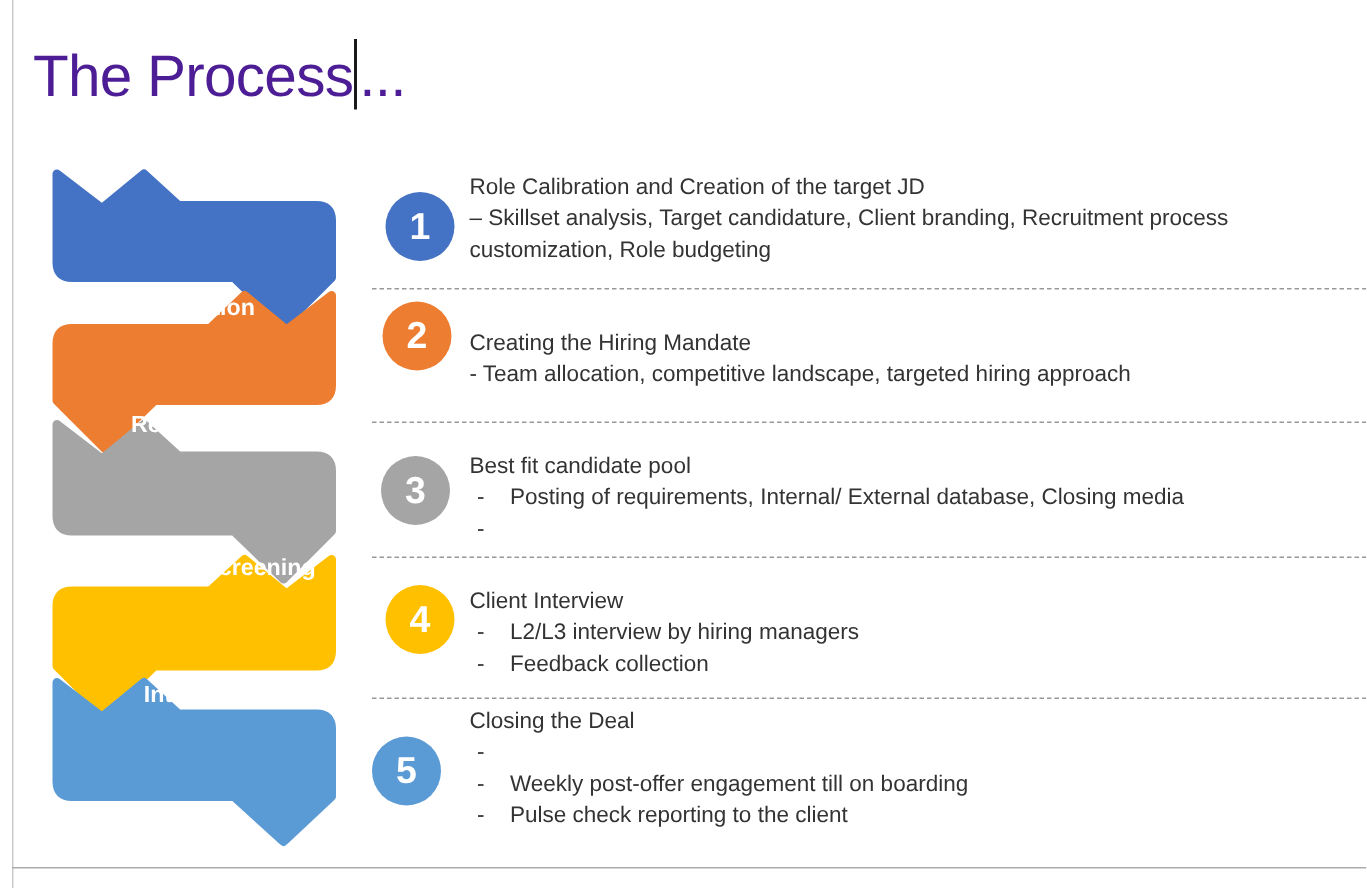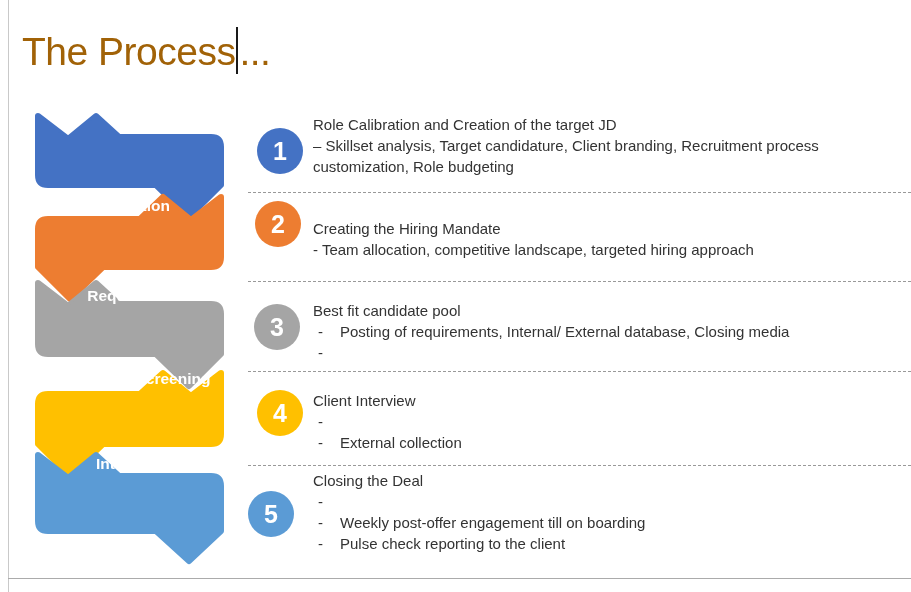--- a/index.html
+++ b/index.html
@@ -9,21 +9,21 @@
     background:#ffffff;
     overflow:hidden;
     font-family:"Liberation Sans", sans-serif;
     color:#333333;
   }
   .edge-left{position:absolute;left:8px;top:0;width:1px;height:592px;background:#c9c9c9;}
   .edge-bottom{position:absolute;left:8px;top:578px;width:903px;height:1px;background:#ababab;}
 
   .title{
     position:absolute;left:22px;top:26px;
-    font-size:39px;line-height:52px;color:#a16207;
+    font-size:39px;line-height:52px;color:#4c1d95;
     letter-spacing:-0.5px;white-space:pre;
   }
   .caret{
     display:inline-block;width:2px;height:47px;background:#1a1a1a;
     vertical-align:-9px;margin:0 1px;
   }
 
   .diagram-svg{position:absolute;left:0;top:0;width:240px;height:592px;}
   .chev{stroke-width:6;stroke-linejoin:round;paint-order:stroke;}
 
@@ -57,21 +57,21 @@
 
   <svg class="diagram-svg" viewBox="0 0 240 592">
     <path class="chev" d="M 38 116 L 68 139 L 96 116 L 119 137 L 211 137 Q 221 137 221 147 L 221 185 L 189 217 L 156 185 L 48 185 Q 38 185 38 175 Z" stroke="#4472C4" style="fill: rgb(68, 114, 196);"></path>
     <path class="chev" d="M 221 197 L 191 220 L 163 197 L 140 219 L 48 219 Q 38 219 38 229 L 38 267 L 70 299 L 103 267 L 211 267 Q 221 267 221 257 Z" stroke="#ED7D31" style="fill: rgb(237, 125, 49);"></path>
     <path class="chev" d="M 38 283 L 68 306 L 96 283 L 119 304 L 211 304 Q 221 304 221 314 L 221 354 L 189 386 L 156 354 L 48 354 Q 38 354 38 344 Z" stroke="#A5A5A5" style="fill: rgb(165, 165, 165);"></path>
     <path class="chev" d="M 221 373 L 191 396 L 163 373 L 140 394 L 48 394 Q 38 394 38 404 L 38 444 L 70 476 L 103 444 L 211 444 Q 221 444 221 434 Z" stroke="#FFC000" style="fill: rgb(255, 192, 0);"></path>
     <path class="chev" d="M 38 455 L 68 478 L 96 455 L 119 476 L 211 476 Q 221 476 221 486 L 221 531 L 189 561 L 156 531 L 48 531 Q 38 531 38 521 Z" stroke="#5B9BD5" style="fill: rgb(91, 155, 213);"></path>
   </svg>
 
   <div class="chev-label" style="top:151px">Calibration</div>
-  <div class="chev-label" style="top:241px">Requisition</div>
+  <div class="chev-label" style="top:229px">Requisition</div>
   <div class="chev-label" style="top:324px">Sourcing &amp; Screening</div>
   <div class="chev-label" style="top:409px">Interview</div>
   <div class="chev-label" style="top:512px">Offer &amp; Post-Offer</div>
 
   <div class="badge" style="left: 257px; top: 128px; background: rgb(68, 114, 196);">1</div>
   <div class="badge" style="left: 255px; top: 201px; background: rgb(237, 125, 49);">2</div>
   <div class="badge" style="left: 254px; top: 304px; background: rgb(165, 165, 165);">3</div>
   <div class="badge" style="left: 257px; top: 390px; background: rgb(255, 192, 0);">4</div>
   <div class="badge" style="left: 248px; top: 491px; background: rgb(91, 155, 213);">5</div>
 
@@ -99,24 +99,25 @@
     </div>
     <div class="brow">
       <span class="dash">-</span>
     </div>
   </div>
 
   <div class="step-text" style="top:390px">
     <div class="ln">Client Interview</div>
     <div class="brow">
       <span class="dash">-</span>
+      <span>L2/L3 interview by hiring managers</span>
     </div>
     <div class="brow">
       <span class="dash">-</span>
-      <span>External collection</span>
+      <span>Feedback collection</span>
     </div>
   </div>
 
   <div class="step-text" style="top:470px">
     <div class="ln">Closing the Deal</div>
     <div class="brow">
       <span class="dash">-</span>
     </div>
     <div class="brow">
       <span class="dash">-</span>

